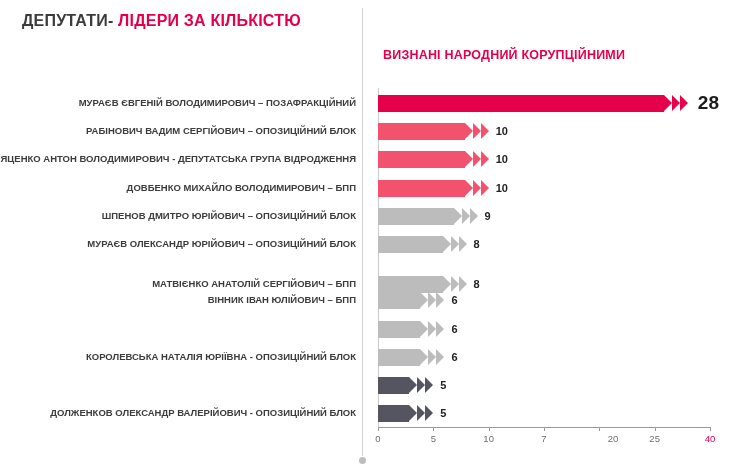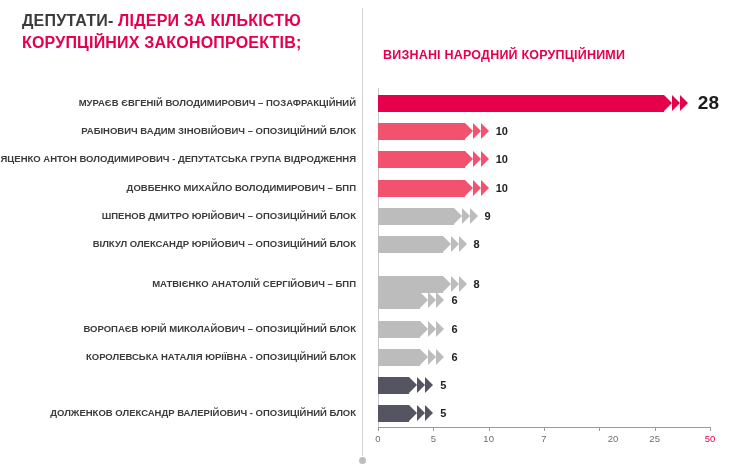--- a/index.html
+++ b/index.html
@@ -159,21 +159,20 @@
   }
   .ticklabel.last { color: #e6004c; }
 </style>
 </head>
 <body>
 
 <div id="title-block">
   <div class="title-line">
     <span class="t-dark">ДЕПУТАТИ-</span><span class="t-accent"> ЛІДЕРИ ЗА КІЛЬКІСТЮ</span>
   </div>
-  <div class="title-line t-accent">КОРУПЦІЙНИХ ЗАКОНОПРОЕКТІВ;</div>
 </div>
 
 <div id="divider"></div>
 <div id="divider-dot"></div>
 
 <div id="chart-header">ВИЗНАНІ НАРОДНИЙ КОРУПЦІЙНИМИ</div>
 
 <div id="chart">
   <div id="axis-vline"></div>
   <div id="axis-line"></div>
@@ -182,21 +181,21 @@
         <div class="row-label">МУРАЄВ ЄВГЕНІЙ ВОЛОДИМИРОВИЧ – ПОЗАФРАКЦІЙНИЙ</div>
         <div class="bar-wrap" style="width: 309.867px;">
           <div class="bar" style="width: 285.867px; background: rgb(230, 0, 76);"></div>
           <div class="tip" style="left: 285.867px; border-left-color: rgb(230, 0, 76);"></div>
           <div class="tip" style="left: 293.867px; border-left-color: rgb(230, 0, 76);"></div>
           <div class="tip" style="left: 301.867px; border-left-color: rgb(230, 0, 76);"></div>
         </div>
         <div class="val big" style="left: 697.867px;">28</div>
       </div>
       <div class="row" style="top: 120.2px;">
-        <div class="row-label">РАБІНОВИЧ ВАДИМ ЗІНОВІЙОВИЧ – ОПОЗИЦІЙНИЙ БЛОК</div>
+        <div class="row-label">РАБІНОВИЧ ВАДИМ СЕРГІЙОВИЧ – ОПОЗИЦІЙНИЙ БЛОК</div>
         <div class="bar-wrap" style="width: 110.667px;">
           <div class="bar" style="width: 86.6667px; background: rgb(242, 82, 110);"></div>
           <div class="tip" style="left: 86.6667px; border-left-color: rgb(242, 82, 110);"></div>
           <div class="tip" style="left: 94.6667px; border-left-color: rgb(242, 82, 110);"></div>
           <div class="tip" style="left: 102.667px; border-left-color: rgb(242, 82, 110);"></div>
         </div>
         <div class="val" style="left: 495.667px;">10</div>
       </div>
       <div class="row" style="top: 148.4px;">
         <div class="row-label">ЯЦЕНКО АНТОН ВОЛОДИМИРОВИЧ  -  ДЕПУТАТСЬКА ГРУПА ВІДРОДЖЕННЯ</div>
@@ -222,50 +221,50 @@
         <div class="row-label">ШПЕНОВ ДМИТРО ЮРІЙОВИЧ – ОПОЗИЦІЙНИЙ БЛОК</div>
         <div class="bar-wrap" style="width: 99.6px;">
           <div class="bar" style="width: 75.6px; background: rgb(188, 188, 188);"></div>
           <div class="tip" style="left: 75.6px; border-left-color: rgb(188, 188, 188);"></div>
           <div class="tip" style="left: 83.6px; border-left-color: rgb(188, 188, 188);"></div>
           <div class="tip" style="left: 91.6px; border-left-color: rgb(188, 188, 188);"></div>
         </div>
         <div class="val" style="left: 484.6px;">9</div>
       </div>
       <div class="row" style="top: 233px;">
-        <div class="row-label">ВІЛКУЛ ОЛЕКСАНДР ЮРІЙОВИЧ – ОПОЗИЦІЙНИЙ БЛОК</div>
+        <div class="row-label">МУРАЄВ ОЛЕКСАНДР ЮРІЙОВИЧ – ОПОЗИЦІЙНИЙ БЛОК</div>
         <div class="bar-wrap" style="width: 88.5333px;">
           <div class="bar" style="width: 64.5333px; background: rgb(188, 188, 188);"></div>
           <div class="tip" style="left: 64.5333px; border-left-color: rgb(188, 188, 188);"></div>
           <div class="tip" style="left: 72.5333px; border-left-color: rgb(188, 188, 188);"></div>
           <div class="tip" style="left: 80.5333px; border-left-color: rgb(188, 188, 188);"></div>
         </div>
         <div class="val" style="left: 473.533px;">8</div>
       </div>
       <div class="row" style="top: 273px;">
         <div class="row-label">МАТВІЄНКО АНАТОЛІЙ СЕРГІЙОВИЧ  – БПП</div>
         <div class="bar-wrap" style="width: 88.5333px;">
           <div class="bar" style="width: 64.5333px; background: rgb(188, 188, 188);"></div>
           <div class="tip" style="left: 64.5333px; border-left-color: rgb(188, 188, 188);"></div>
           <div class="tip" style="left: 72.5333px; border-left-color: rgb(188, 188, 188);"></div>
           <div class="tip" style="left: 80.5333px; border-left-color: rgb(188, 188, 188);"></div>
         </div>
         <div class="val" style="left: 473.533px;">8</div>
       </div>
       <div class="row" style="top: 289.4px;">
+        <div class="row-label">ВІННИК ІВАН ЮЛІЙОВИЧ – БПП</div>
         <div class="bar-wrap" style="width: 66.4px;">
           <div class="bar" style="width: 42.4px; background: rgb(188, 188, 188);"></div>
           <div class="tip" style="left: 42.4px; border-left-color: rgb(188, 188, 188);"></div>
           <div class="tip" style="left: 50.4px; border-left-color: rgb(188, 188, 188);"></div>
           <div class="tip" style="left: 58.4px; border-left-color: rgb(188, 188, 188);"></div>
         </div>
         <div class="val" style="left: 451.4px;">6</div>
       </div>
       <div class="row" style="top: 317.6px;">
-        <div class="row-label">ВОРОПАЄВ ЮРІЙ МИКОЛАЙОВИЧ – ОПОЗИЦІЙНИЙ БЛОК</div>
         <div class="bar-wrap" style="width: 66.4px;">
           <div class="bar" style="width: 42.4px; background: rgb(188, 188, 188);"></div>
           <div class="tip" style="left: 42.4px; border-left-color: rgb(188, 188, 188);"></div>
           <div class="tip" style="left: 50.4px; border-left-color: rgb(188, 188, 188);"></div>
           <div class="tip" style="left: 58.4px; border-left-color: rgb(188, 188, 188);"></div>
         </div>
         <div class="val" style="left: 451.4px;">6</div>
       </div>
       <div class="row" style="top: 345.8px;">
         <div class="row-label">КОРОЛЕВСЬКА НАТАЛІЯ ЮРІЇВНА - ОПОЗИЦІЙНИЙ БЛОК</div>
@@ -304,15 +303,15 @@
       <div class="ticklabel" style="left: 433.333px;">5</div>
       <div class="tick" style="left: 488.667px;"></div>
       <div class="ticklabel" style="left: 488.667px;">10</div>
       <div class="tick" style="left: 544px;"></div>
       <div class="ticklabel" style="left: 544px;">7</div>
       <div class="tick" style="left: 599.333px;"></div>
       <div class="ticklabel" style="left: 613px;">20</div>
       <div class="tick" style="left: 654.667px;"></div>
       <div class="ticklabel" style="left: 654.667px;">25</div>
       <div class="tick" style="left: 710px;"></div>
-      <div class="ticklabel last" style="left: 710px;">50</div>
+      <div class="ticklabel last" style="left: 710px;">40</div>
     </div>
 </div>
 
 </body></html>

